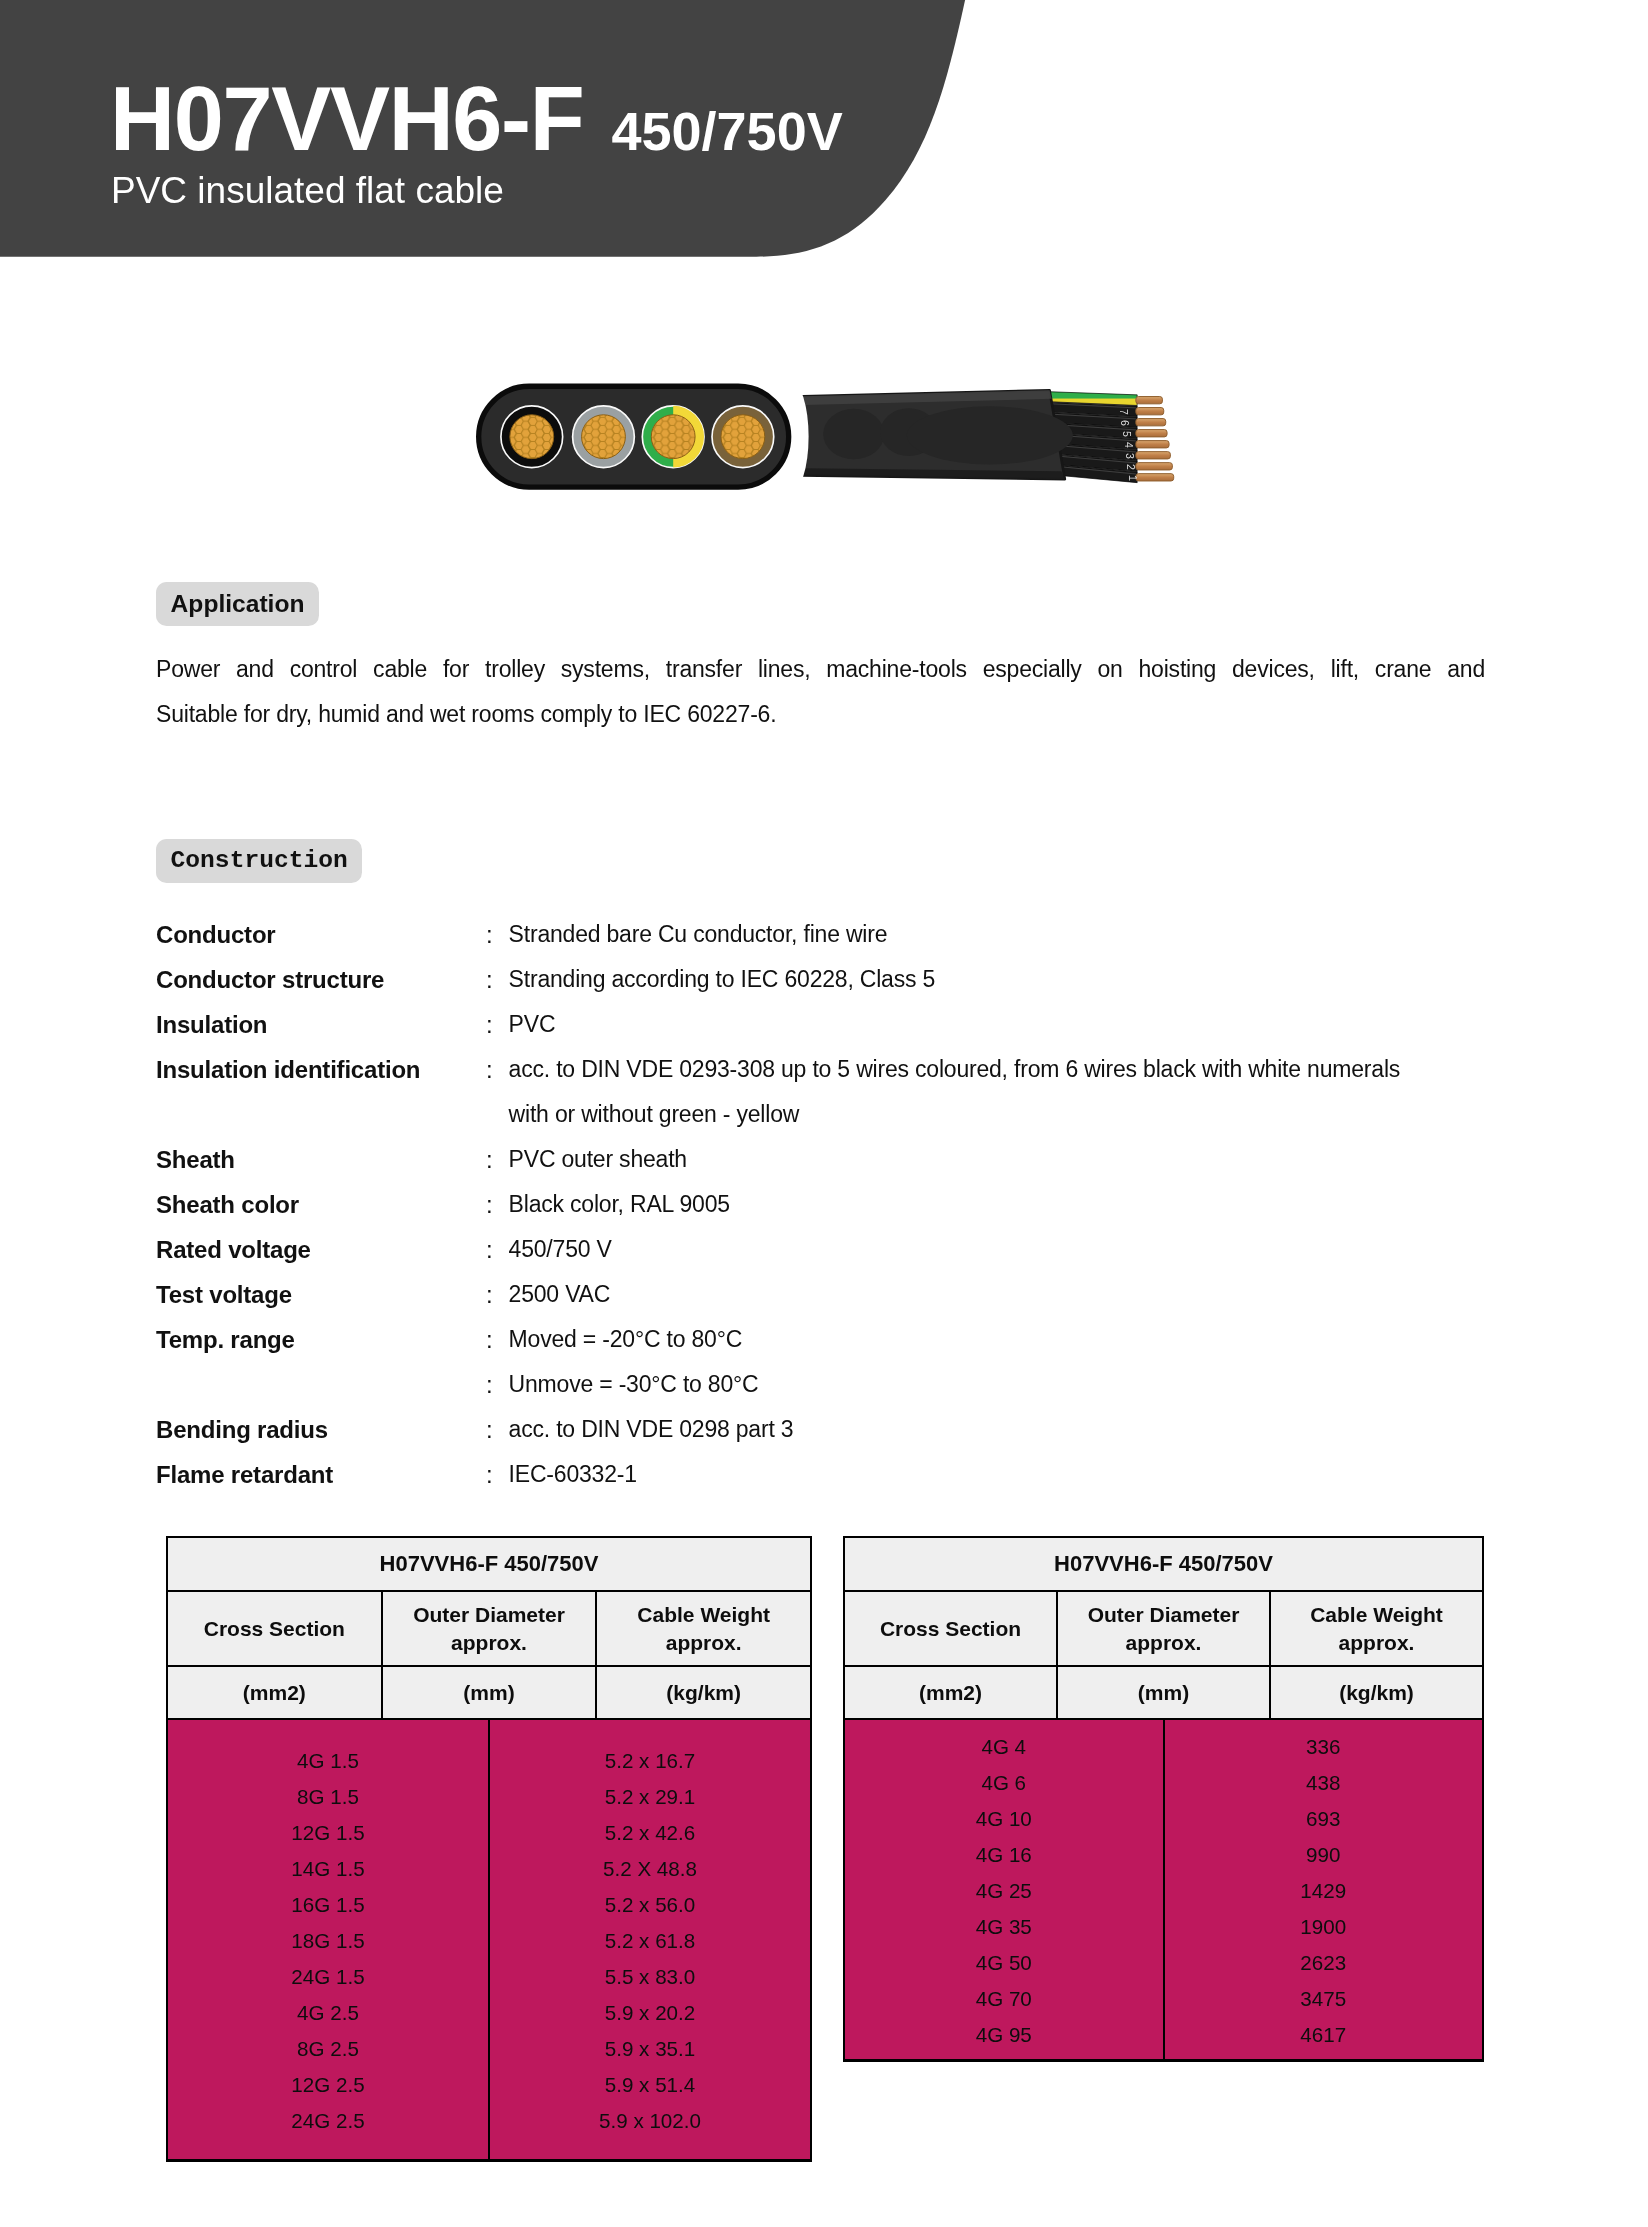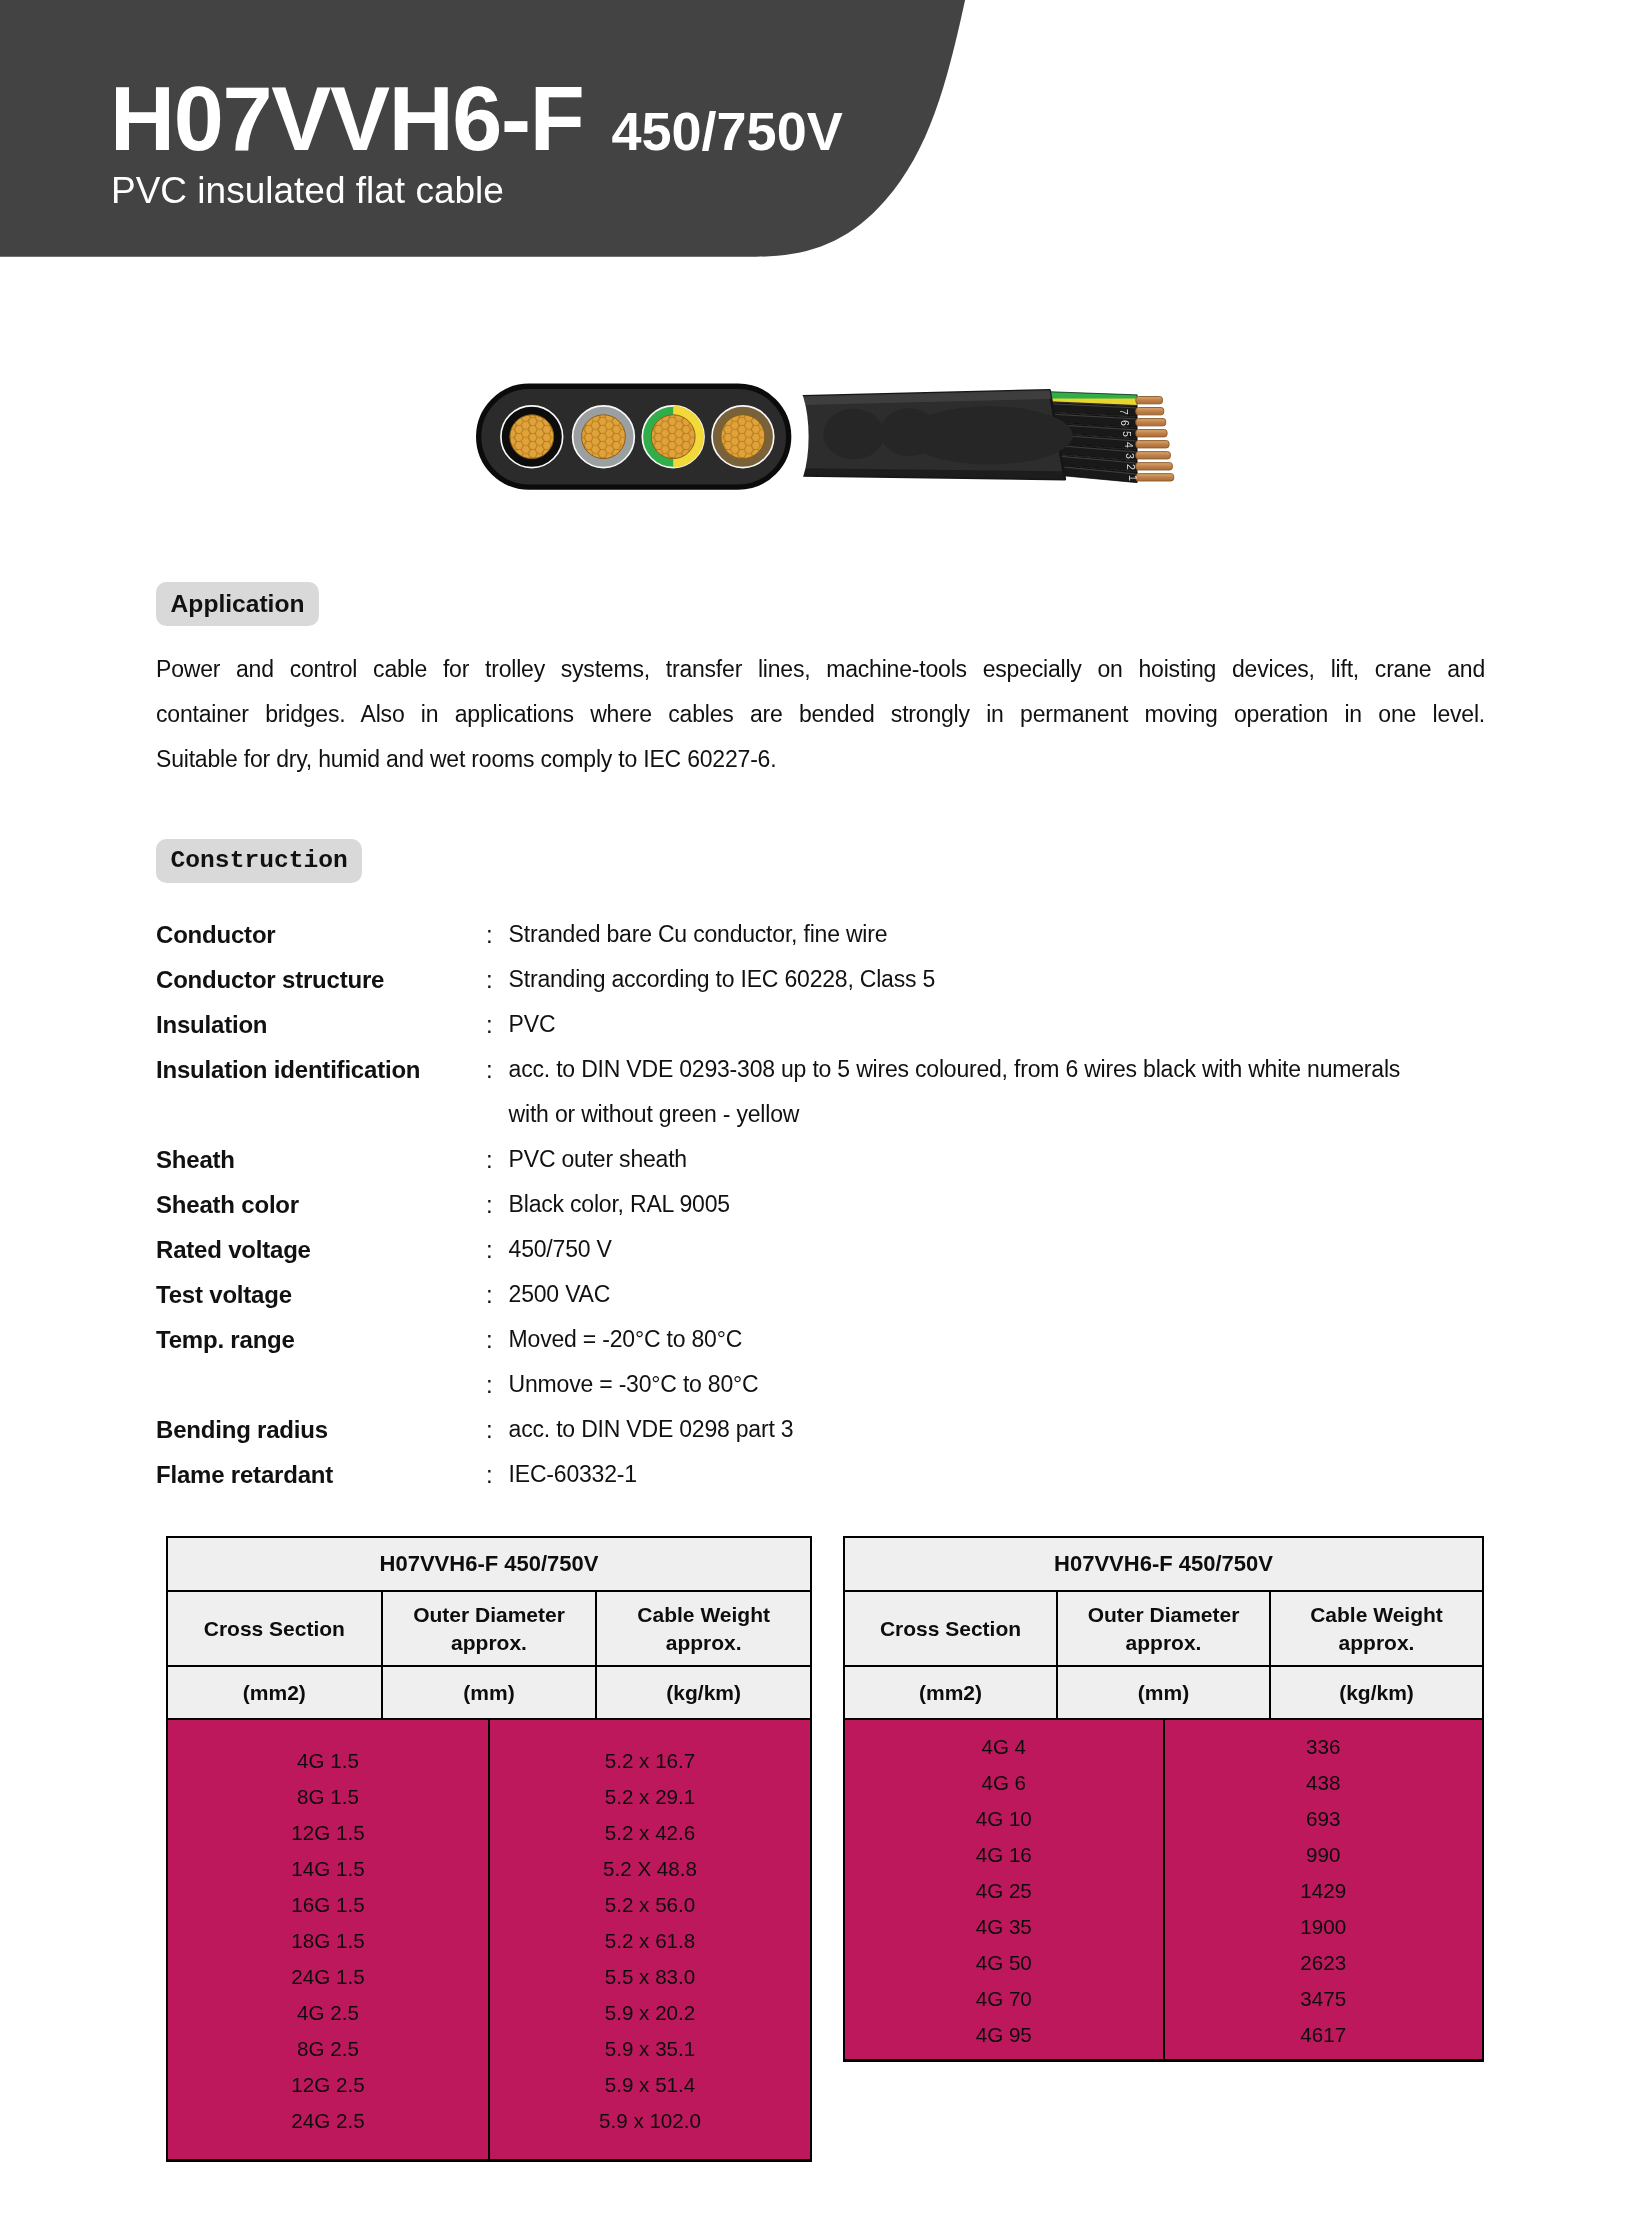--- a/index.html
+++ b/index.html
@@ -180,21 +180,20 @@
         <circle cx="418" cy="108" r="33" fill="#e2a23b"></circle>
         <circle cx="418" cy="108" r="33" fill="url(#hx)"></circle>
         <circle cx="418" cy="108" r="33" fill="none" stroke="#8a5f14" stroke-width="1.5"></circle>
       </g>
     </g>
   </svg>
 
   <div class="badge" id="badge-application">Application</div>
   <div class="para">
     <div class="jline">Power and control cable for trolley systems, transfer lines, machine-tools especially on hoisting devices, lift, crane and</div>
-    <div class="jline">container bridges. Also in applications where cables are bended strongly in permanent moving operation in one level.</div>
     <div class="jlast">Suitable for dry, humid and wet rooms comply to IEC 60227-6.</div>
   </div>
 
   <div class="badge" id="badge-construction">Construction</div>
   <div class="kv">
       <div class="krow">
         <div class="klabel">Conductor</div>
         <div class="kcolon">:</div>
         <div class="kvalue">Stranded bare Cu conductor, fine wire</div>
       </div>

